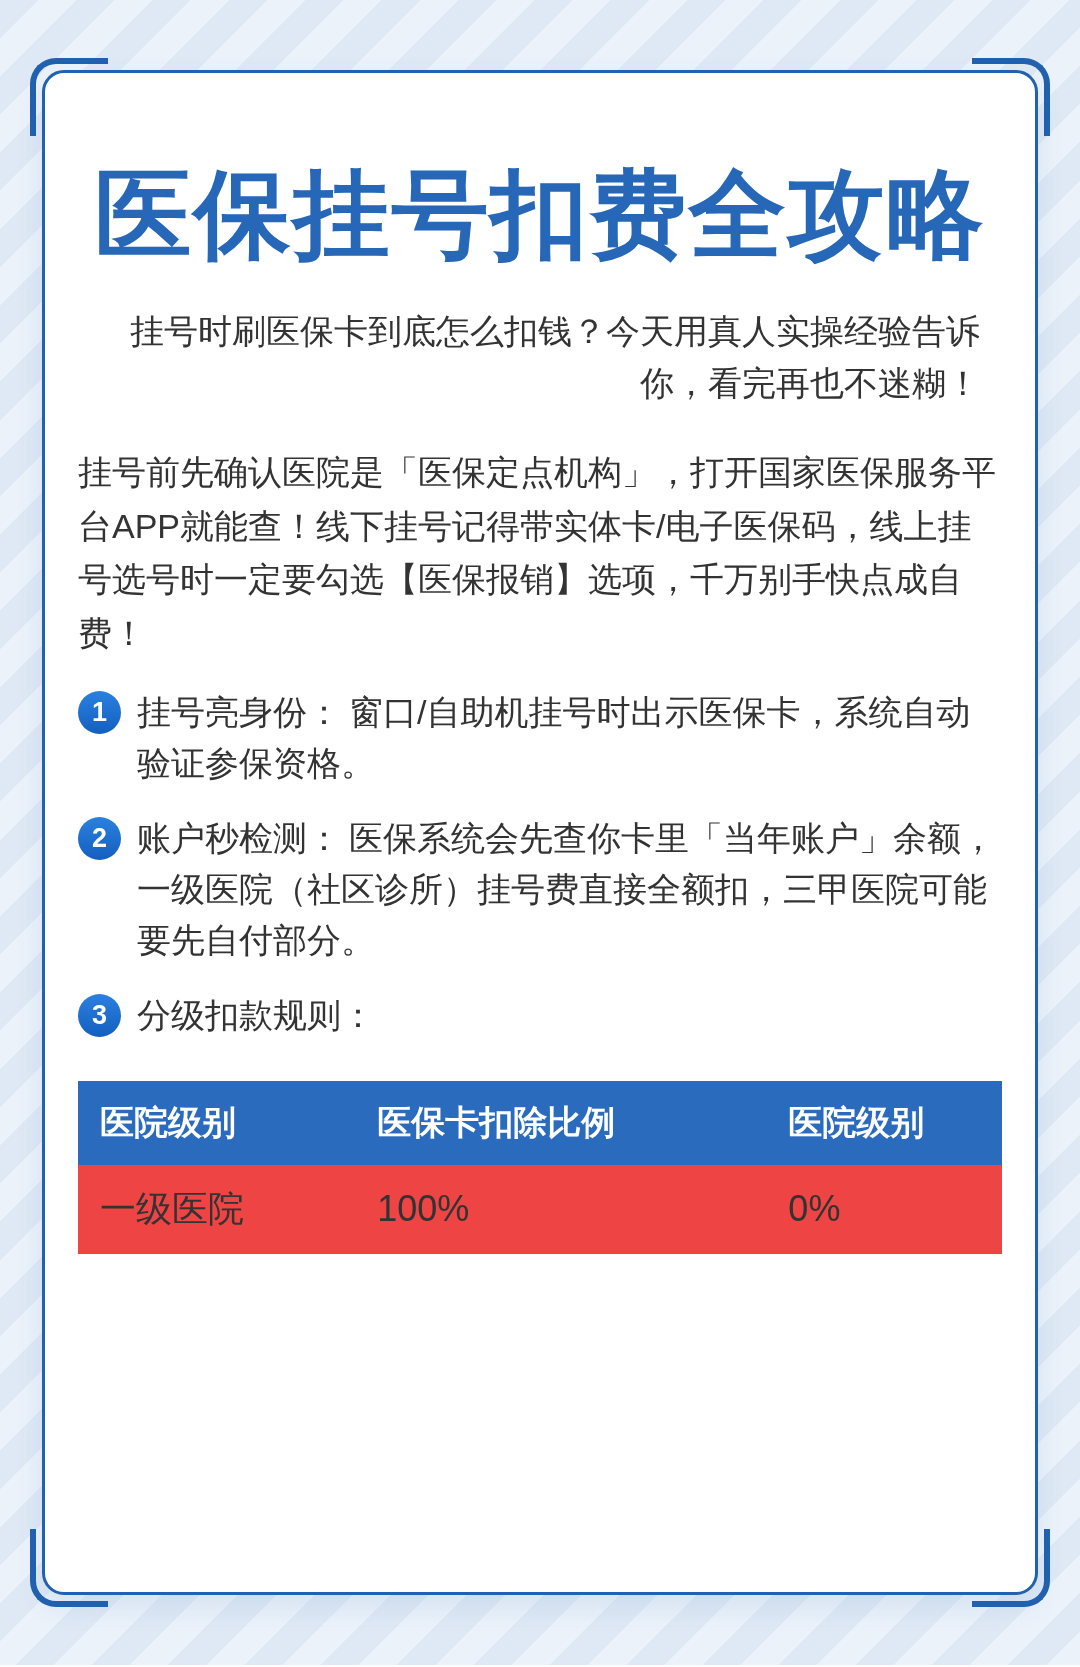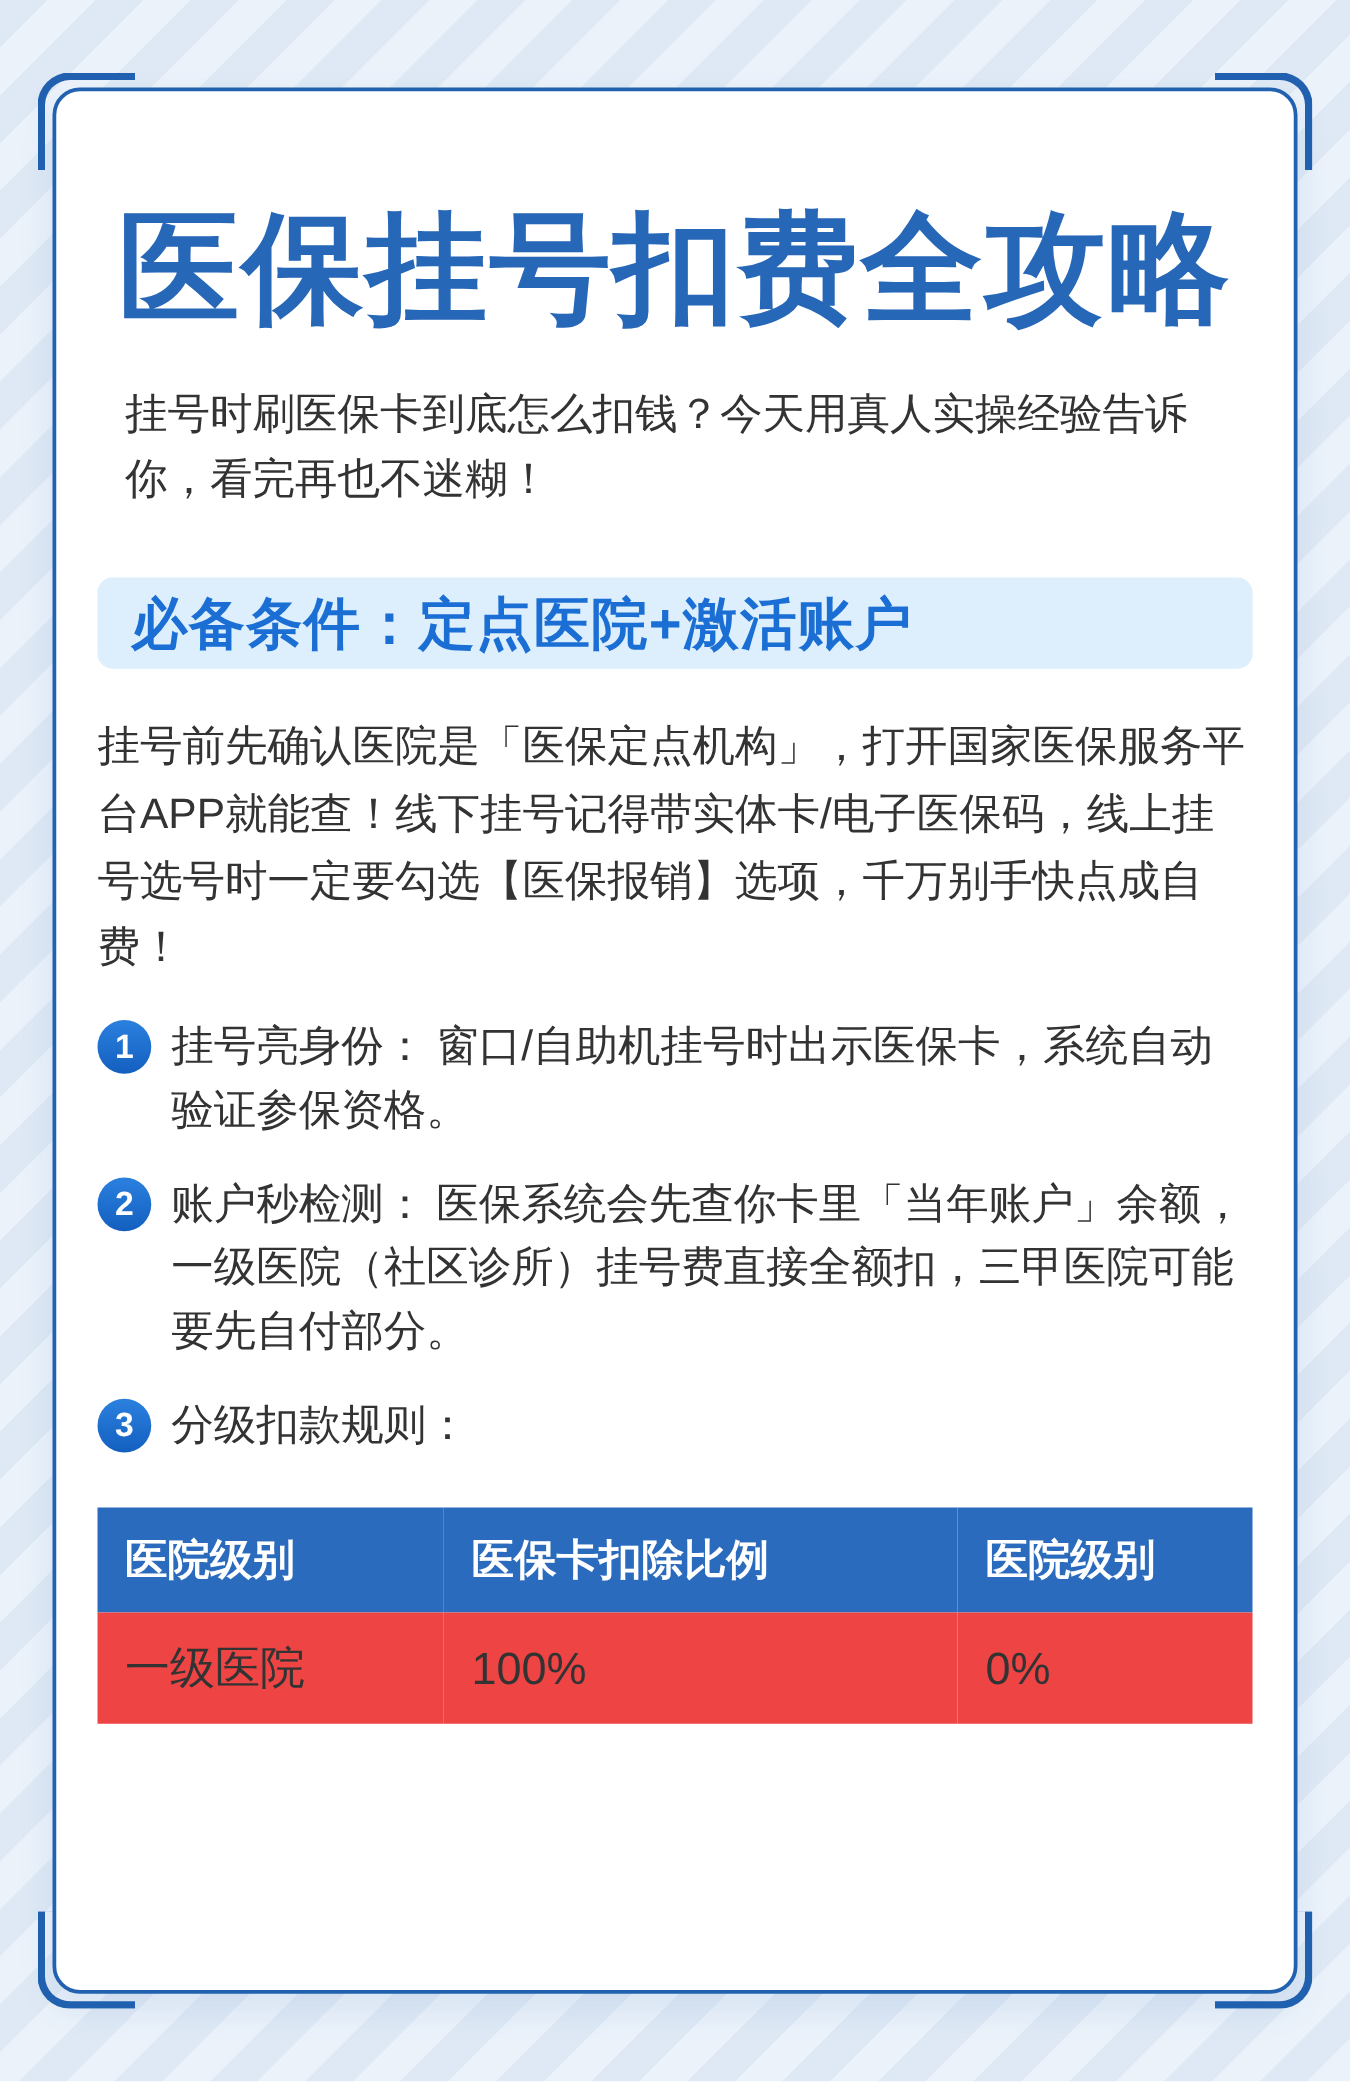--- a/index.html
+++ b/index.html
@@ -42,21 +42,21 @@
     text-align: center;
     font-size: 97px;
     line-height: 1.15;
     font-weight: 900;
     letter-spacing: 2px;
     color: #2767b8;
   }
   .subtitle {
     margin: 34px auto 0;
     width: 880px;
-    text-align: left;
+    text-align: right;
     font-size: 34px;
     line-height: 1.55;
     color: #333333;
   }
   .section-heading {
     margin: 52px 0 0;
     background: #ddeefc;
     border-radius: 12px;
     padding: 13px 27px;
     font-size: 45px;
@@ -127,23 +127,20 @@
   <div class="bracket tl"></div>
   <div class="bracket tr"></div>
   <div class="bracket bl"></div>
   <div class="bracket br"></div>
 
   <div class="card">
     <h1 class="title">医保挂号扣费全攻略</h1>
 
     <p class="subtitle">挂号时刷医保卡到底怎么扣钱？今天用真人实操经验告诉你，看完再也不迷糊！</p>
 
-    <div class="section-heading">
-      <span>必备条件：定点医院+激活账户</span>
-    </div>
 
     <p class="body-text">挂号前先确认医院是「医保定点机构」，打开国家医保服务平台APP就能查！线下挂号记得带实体卡/电子医保码，线上挂号选号时一定要勾选【医保报销】选项，千万别手快点成自费！</p>
 
 
     <div class="steps">
       <div class="step">
         <span class="step-num">1</span>
         <span class="step-body"><span class="step-label">挂号亮身份：</span><span>窗口/自助机挂号时出示医保卡，系统自动验证参保资格。</span></span>
       </div>
       <div class="step">

